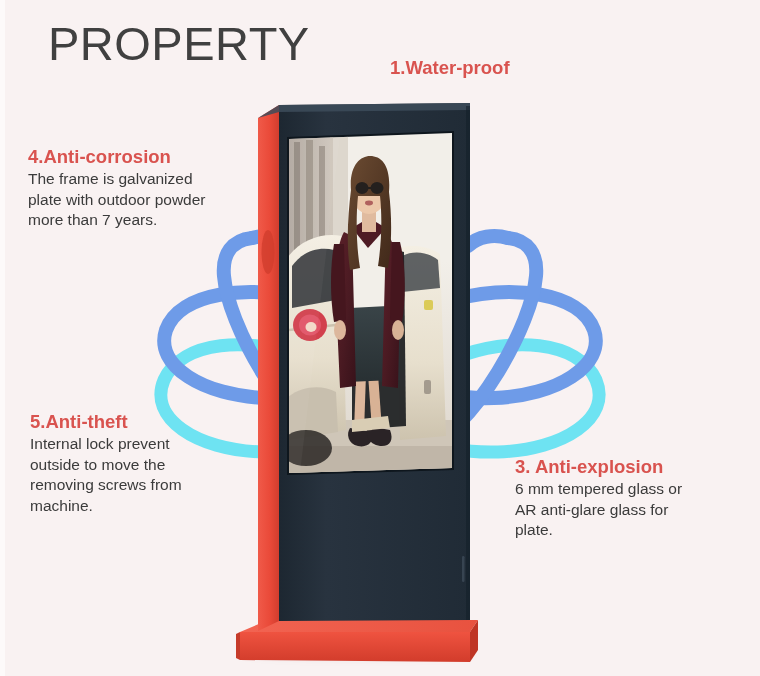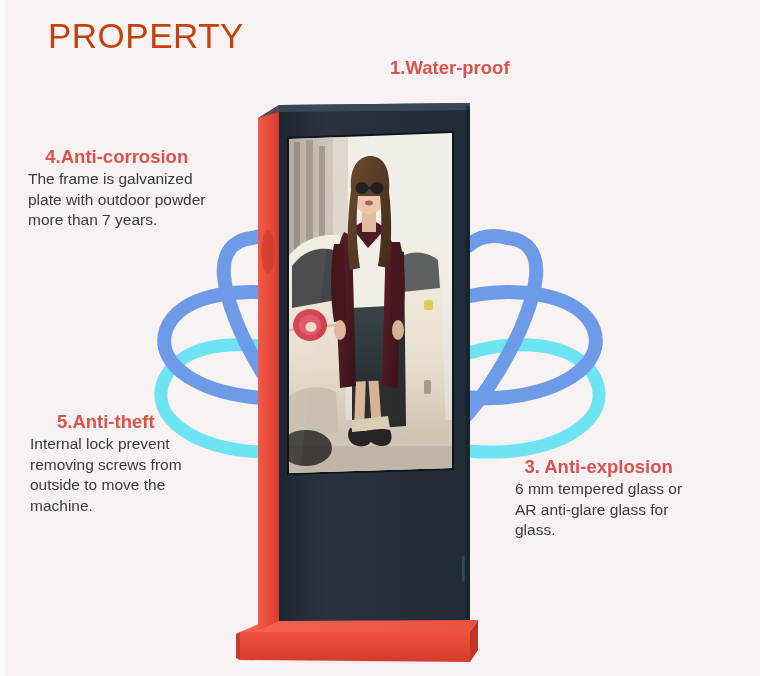--- a/index.html
+++ b/index.html
@@ -11,30 +11,30 @@
     position:relative;
   }
   #stage{position:absolute;inset:0;width:760px;height:676px;background:#f9f2f2;overflow:hidden;}
 
   
   .edge-strip{position:absolute;left:0;top:0;width:5px;height:676px;background:#fdfafa;}
 
   
   .page-title{
     position:absolute;left:48px;top:16px;
-    font-size:35px;letter-spacing:.5px;
-    color:#c2410c;font-weight:400;
+    font-size:47px;letter-spacing:.5px;
+    color:#404040;font-weight:400;
     white-space:nowrap;
   }
 
   
   .callout{position:absolute;}
   .callout .c-head{
     color:#d9534f;font-size:18.5px;font-weight:600;
-    line-height:1.15;margin:0 0 2px 0;white-space:nowrap;text-align:center;
+    line-height:1.15;margin:0 0 2px 0;white-space:nowrap;
   }
   .callout .c-body{
     color:#3b3b3b;font-size:15.5px;line-height:1.33;margin:0;
     font-weight:400;
   }
   .callout .c-body div{white-space:nowrap;}
 
   #callout-1{left:390px;top:57px;}
   #callout-2{left:517px;top:166px;}
   #callout-3{left:515px;top:456px;}
@@ -244,36 +244,36 @@
   <div class="callout" id="callout-1">
     <div class="c-head">1.Water-proof</div>
   </div>
 
 
   <div class="callout" id="callout-3">
     <div class="c-head">3. Anti-explosion</div>
     <div class="c-body">
       <div>6 mm tempered glass or</div>
       <div>AR anti-glare glass for</div>
-      <div>glass.</div>
+      <div>plate.</div>
     </div>
   </div>
 
   <div class="callout" id="callout-4">
     <div class="c-head">4.Anti-corrosion</div>
     <div class="c-body">
       <div>The frame is galvanized</div>
       <div>plate with outdoor powder</div>
       <div>more than 7 years.</div>
     </div>
   </div>
 
   <div class="callout" id="callout-5">
     <div class="c-head">5.Anti-theft</div>
     <div class="c-body">
       <div>Internal lock prevent</div>
+      <div>outside to move the</div>
       <div>removing screws from</div>
-      <div>outside to move the</div>
       <div>machine.</div>
     </div>
   </div>
 
 </div>
 
 </body></html>

